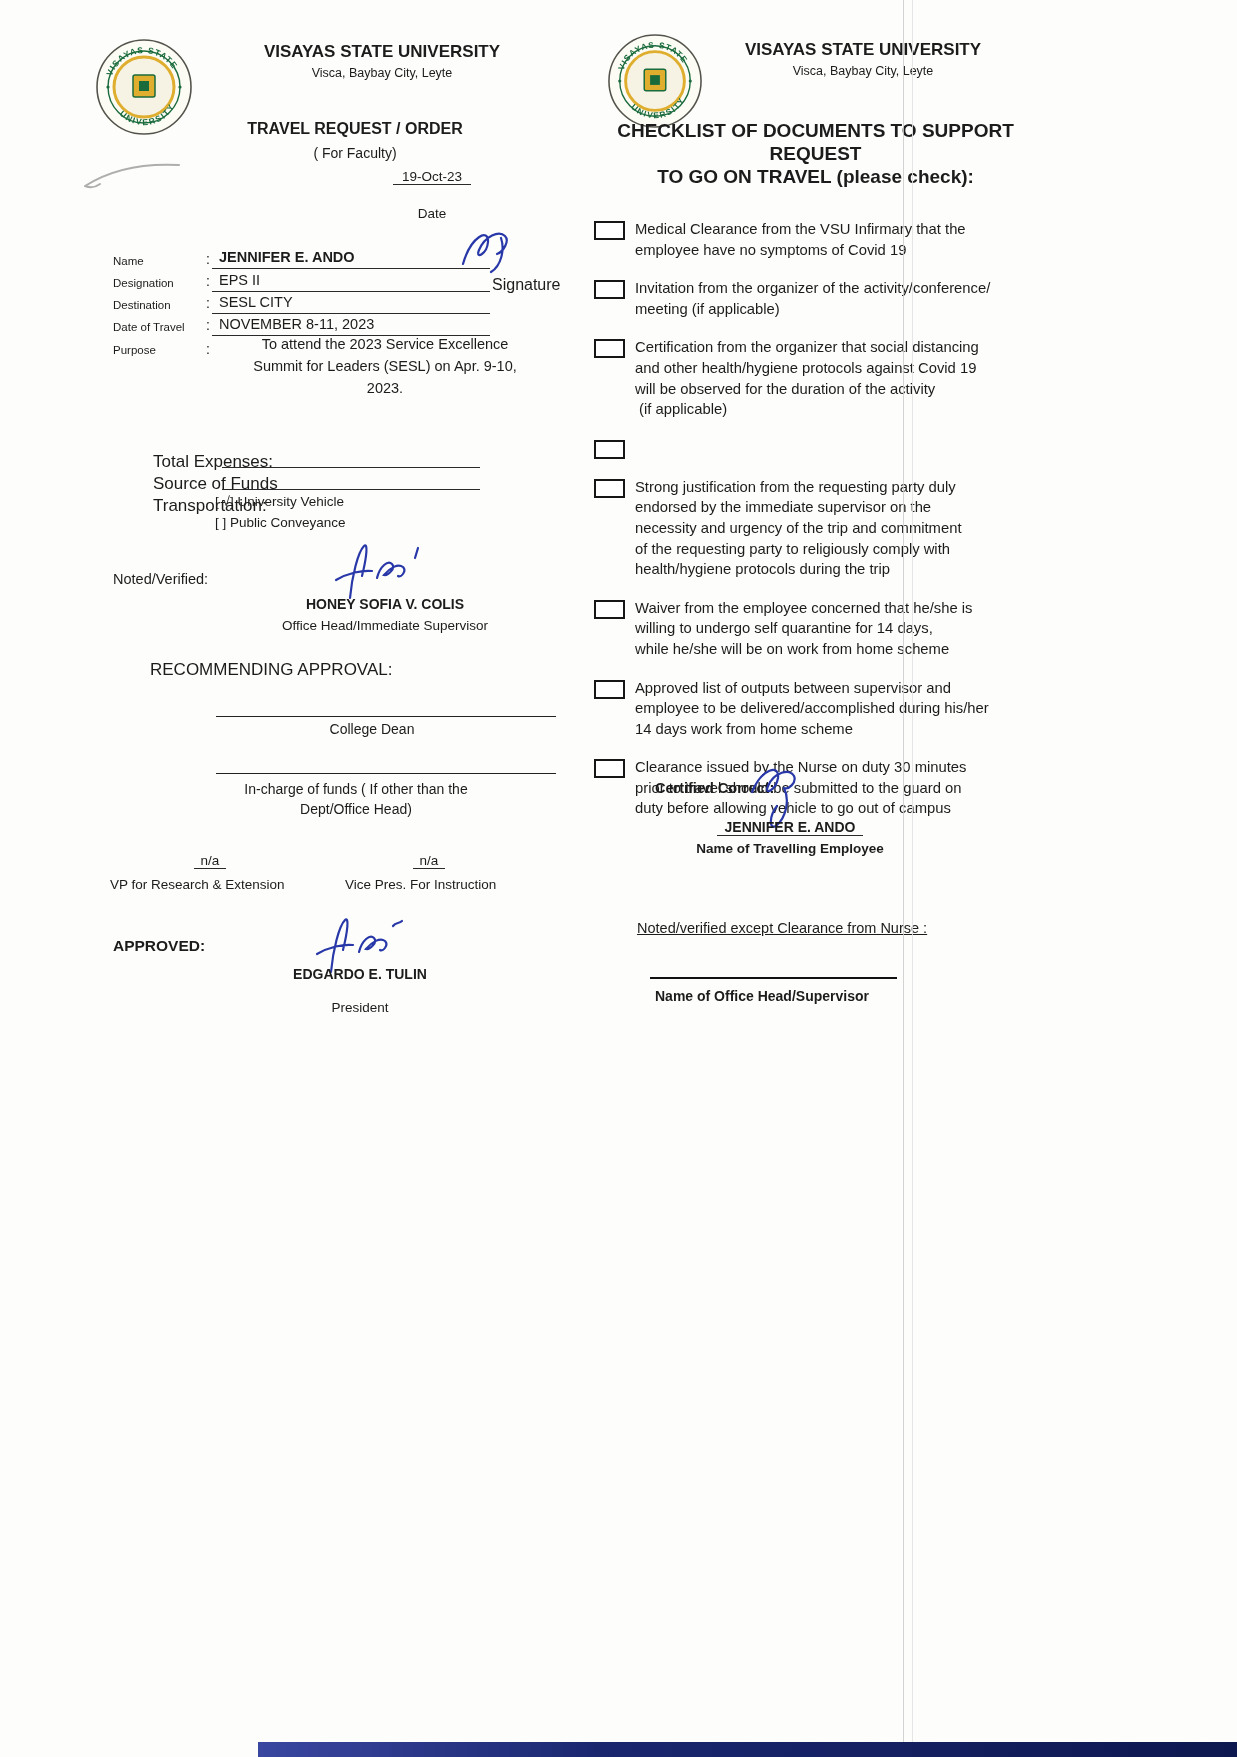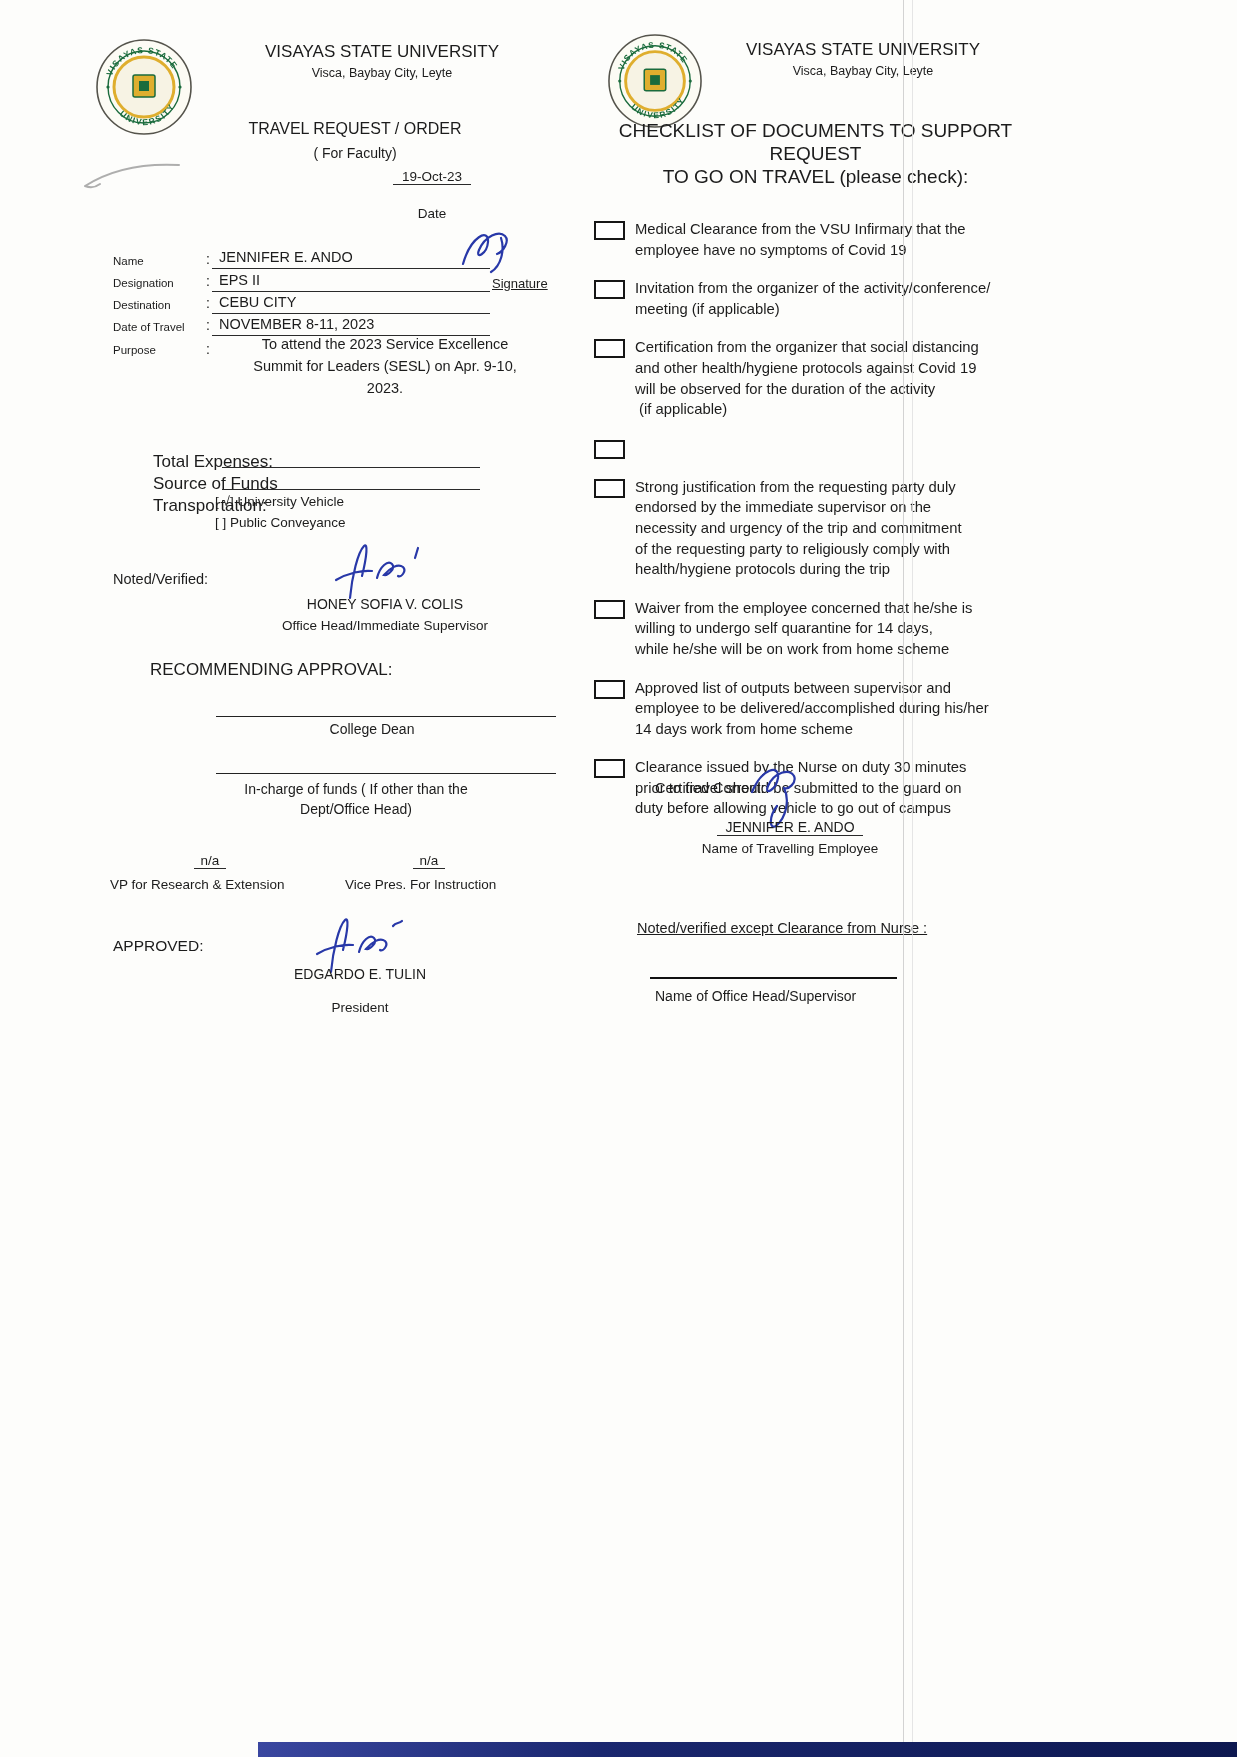--- a/index.html
+++ b/index.html
@@ -1,23 +1,23 @@
 <!DOCTYPE html>
 <html style="--ink-blue: #2838a8; --seal-green: #1a6b3c; --seal-gold: #dfae2e; --scan-bar-blue: #1a276f;"><head>
 <meta charset="utf-8">
 <style>
   html,body{margin:0;padding:0;background:#e9e9e9;}
   .page{position:relative;width:1237px;height:1757px;background:#fdfdfb;overflow:hidden;
         font-family:"Liberation Sans",sans-serif;color:#1c1c1c;}
   .abs{position:absolute;}
   .c{text-align:center;}
-  .b{font-weight:normal;}
+  .b{font-weight:bold;}
   .pre{white-space:pre-line;}
   .ul{border-bottom:1.3px solid #2a2a2a;}
-  .f10{font-size:13px;text-decoration:underline;} .f11{font-size:11.5px;} .f13{font-size:17px;margin-left:40px;}
+  .f10{font-size:16px;} .f11{font-size:11.5px;} .f13{font-size:17px;margin-left:40px;}
   .f135{font-size:13.5px;} .f14{font-size:14px;} .f145{font-size:14.5px;} .f16{font-size:16px;} .f17{font-size:17px;}
   .line{border-top:1.6px solid #222;height:0;}
   .ink{stroke:var(--ink-blue,#2838a8);fill:none;stroke-width:2.2;stroke-linecap:round;}
   .ck-list{display:flex;flex-direction:column;}
   .ck-item{display:flex;align-items:flex-start;margin-bottom:2px;margin-top:16px;}
   .ckbox{width:27px;height:15px;border:2px solid #161616;margin:2px 10px 0 0;flex:none;background:#fff;}
   .ck-text{font-size:14.8px;line-height:20.6px;white-space:pre-line;}
   .crease{position:absolute;top:0;height:1757px;width:1px;}
   .bottom-bar{position:absolute;left:258px;top:1742px;width:979px;height:15px;
     background:linear-gradient(90deg,#3a47a0 0%,var(--scan-bar-blue,#1a276f) 35%,#0d1850 100%);}
@@ -74,21 +74,21 @@
     <div class="abs f145" style="left:219px;top:272px">EPS II</div>
     <div class="abs ul" style="left:212px;top:273px;width:278px;height:18px"></div>
     <div class="abs f10" style="left:492px;top:276px">Signature</div>
 
     <svg class="abs" style="left:455px;top:222px" width="75" height="55" viewBox="0 0 75 55">
       <path class="ink" d="M8 42 C16 14 34 6 33 20 C32 32 20 38 24 28 C30 14 44 8 50 14 C55 19 48 30 42 32 M46 16 C50 28 46 44 36 50"></path>
     </svg>
 
     <div class="abs f11" style="left:113px;top:299px">Destination</div>
     <div class="abs f14" style="left:206px;top:295px">:</div>
-    <div class="abs f145" style="left:219px;top:294px">CEBU CITY</div>
+    <div class="abs f145" style="left:219px;top:294px">SESL CITY</div>
     <div class="abs ul" style="left:212px;top:295px;width:278px;height:18px"></div>
 
     <div class="abs f11" style="left:113px;top:321px">Date of Travel</div>
     <div class="abs f14" style="left:206px;top:317px">:</div>
     <div class="abs f145" style="left:219px;top:316px">NOVEMBER 8-11, 2023</div>
     <div class="abs ul" style="left:212px;top:317px;width:278px;height:18px"></div>
 
     <div class="abs f11" style="left:113px;top:344px">Purpose</div>
     <div class="abs f14" style="left:206px;top:341px">:</div>
     <div class="abs c pre f145" style="left:222px;top:333px;width:326px;line-height:22px">To attend the 2023 Service Excellence

